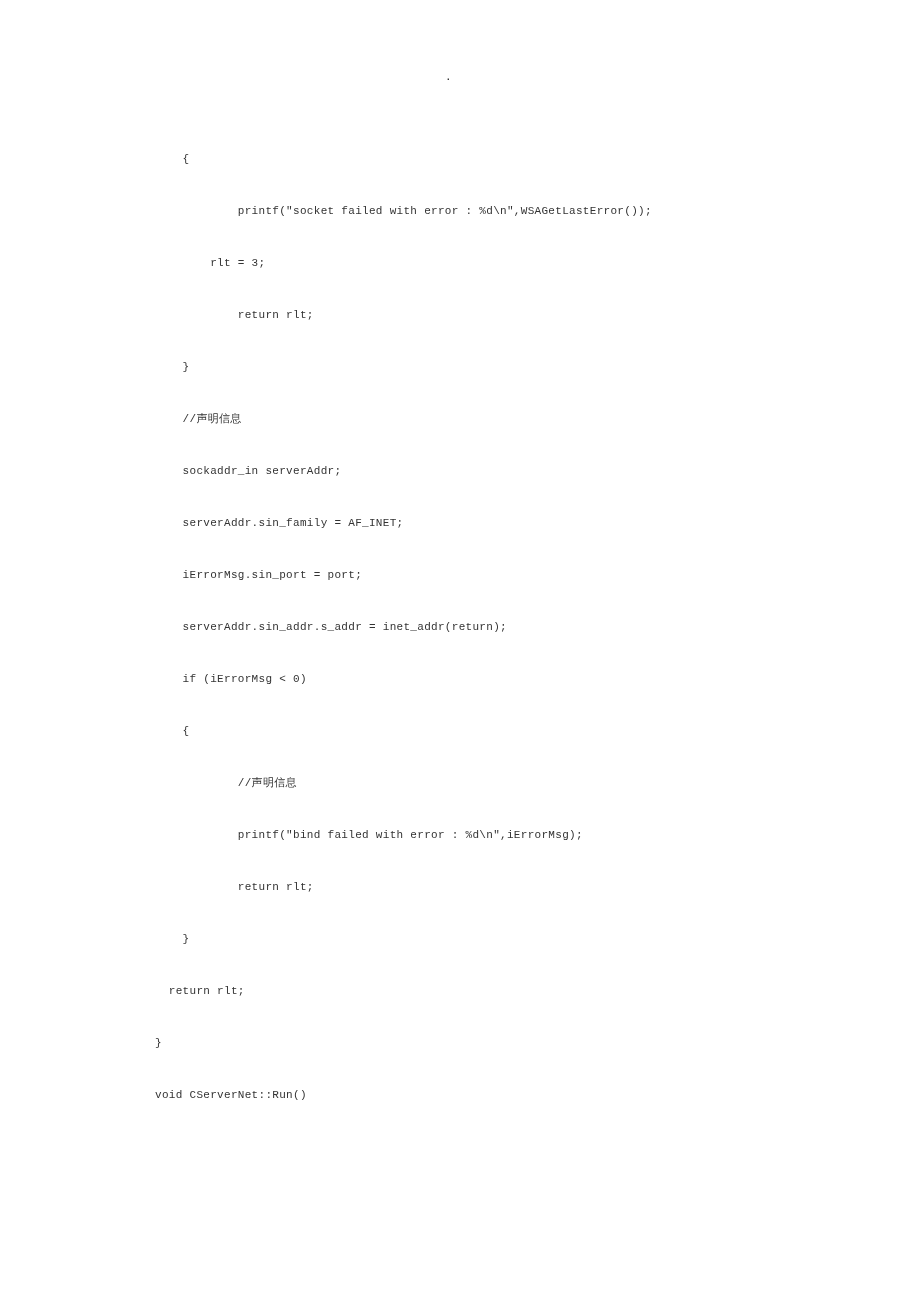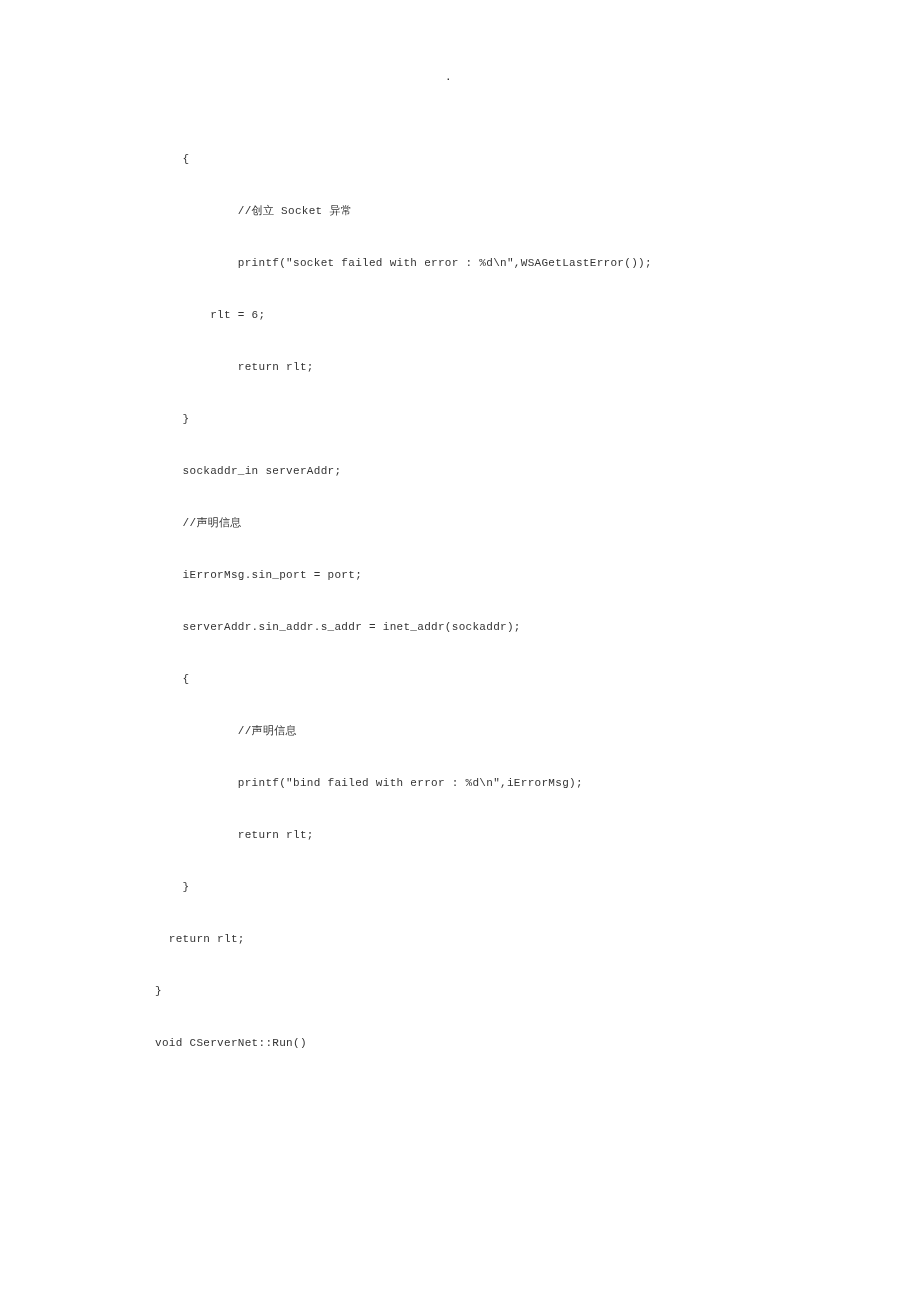--- a/index.html
+++ b/index.html
@@ -36,29 +36,30 @@
       min-height: 26px;
     }
   </style>
 </head>
 <body>
 
 <div class="page-dot">.</div>
 
 <div class="code-container">
 <span class="code-line">    {</span>
-<span class="code-line">            //创立 Socket 异常</span>
 <span class="code-line">            printf("socket failed with error : %d\n",WSAGetLastError());</span>
-<span class="code-line">        rlt = 6;</span>
+<span class="code-line">        rlt = 3;</span>
 <span class="code-line">            return rlt;</span>
 <span class="code-line">    }</span>
+<span class="code-line">    //声明信息</span>
 <span class="code-line">    sockaddr_in serverAddr;</span>
-<span class="code-line">    //声明信息</span>
+<span class="code-line">    serverAddr.sin_family = AF_INET;</span>
 <span class="code-line">    iErrorMsg.sin_port = port;</span>
-<span class="code-line">    serverAddr.sin_addr.s_addr = inet_addr(sockaddr);</span>
+<span class="code-line">    serverAddr.sin_addr.s_addr = inet_addr(return);</span>
+<span class="code-line">    if (iErrorMsg &lt; 0)</span>
 <span class="code-line">    {</span>
 <span class="code-line">            //声明信息</span>
 <span class="code-line">            printf("bind failed with error : %d\n",iErrorMsg);</span>
 <span class="code-line">            return rlt;</span>
 <span class="code-line">    }</span>
 <span class="code-line">  return rlt;</span>
 <span class="code-line">}</span>
 <span class="code-line">void CServerNet::Run()</span>
 
 

